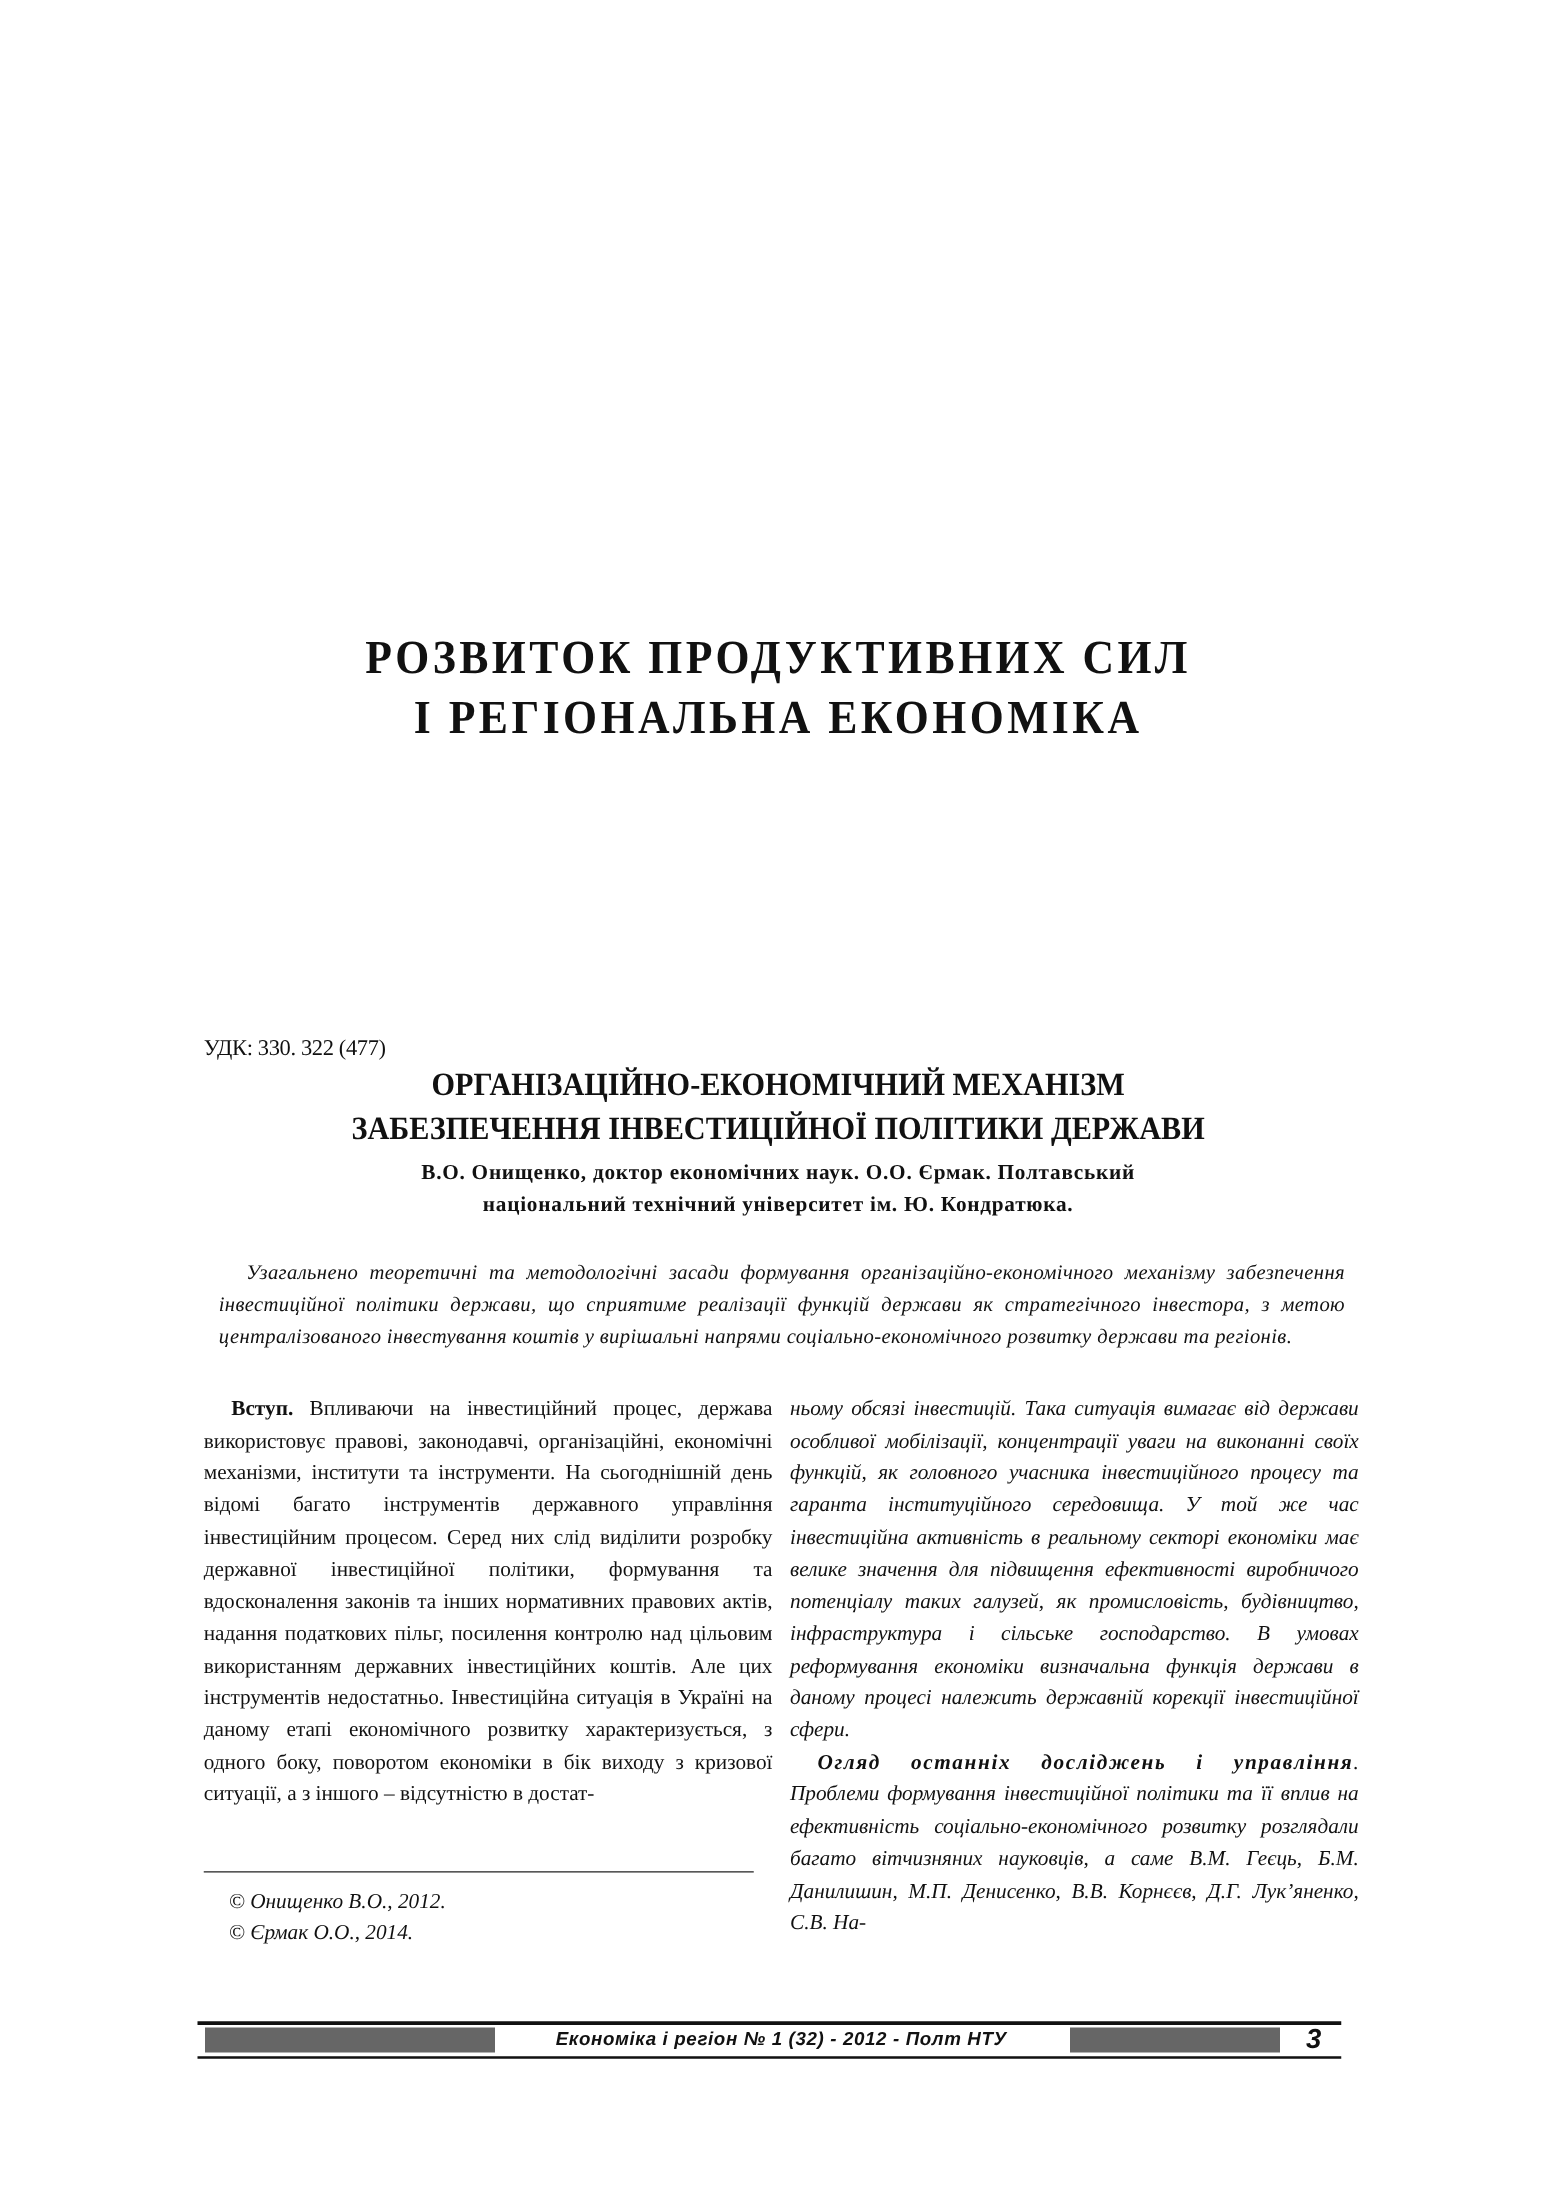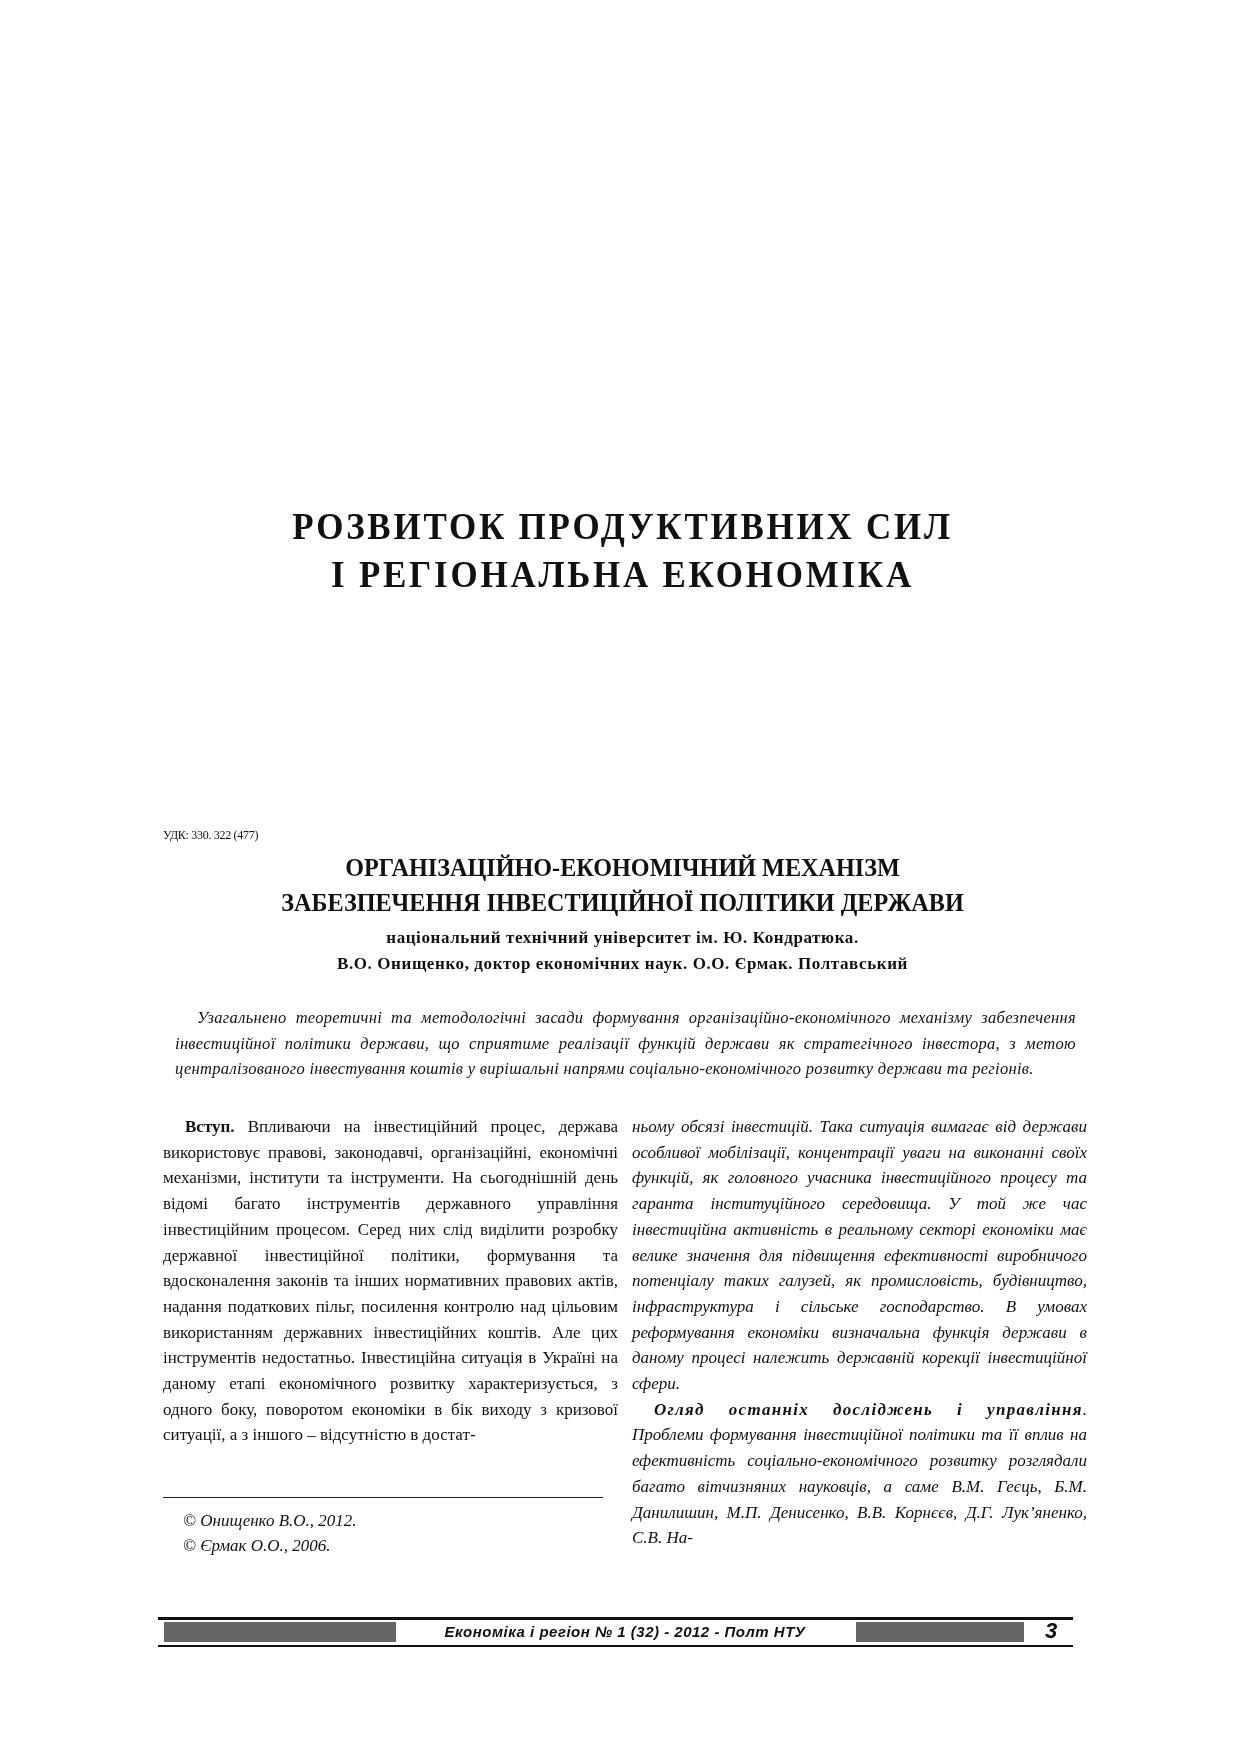--- a/index.html
+++ b/index.html
@@ -3,21 +3,21 @@
   <meta charset="utf-8">
   <style>
     html, body { margin: 0; padding: 0; background: #ffffff; }
     body { width: 1245px; height: 1755px; position: relative; overflow: hidden; color: #111; }
 
     .section-title {
       position: absolute; left: 0; width: 1245px; top: 502px;
       text-align: center; font-family: "Liberation Serif", serif; font-weight: bold;
       font-size: 38px; line-height: 48px; letter-spacing: 3px; transform: scaleX(0.92);
     }
-    .udk { position: absolute; left: 163px; top: 828px; font-family: "Liberation Serif", serif; font-size: 12px; letter-spacing: -0.3px; }
+    .udk { position: absolute; left: 163px; top: 828px; font-family: "Liberation Serif", serif; font-size: 18px; letter-spacing: -0.3px; }
     .article-title {
       position: absolute; left: 160px; width: 925px; top: 850px; text-align: center;
       font-family: "Liberation Serif", serif; font-weight: bold; font-size: 26px; line-height: 35px;
       transform: scaleX(0.93);
     }
     .authors {
       position: absolute; left: 160px; width: 925px; top: 925px; text-align: center;
       font-family: "Liberation Serif", serif; font-weight: bold; font-size: 17px; line-height: 26px; letter-spacing: 0.6px;
     }
     .abstract {
@@ -57,36 +57,36 @@
 </div>
 
 <div class="udk">УДК: 330. 322 (477)</div>
 
 <div class="article-title">
   <div>ОРГАНІЗАЦІЙНО-ЕКОНОМІЧНИЙ МЕХАНІЗМ</div>
   <div>ЗАБЕЗПЕЧЕННЯ ІНВЕСТИЦІЙНОЇ ПОЛІТИКИ ДЕРЖАВИ</div>
 </div>
 
 <div class="authors">
+  <div>В.О. Онищенко, доктор економічних наук. О.О. Єрмак. Полтавський</div>
   <div>національний технічний університет ім. Ю. Кондратюка.</div>
-  <div>В.О. Онищенко, доктор економічних наук. О.О. Єрмак. Полтавський</div>
 </div>
 
 <div class="abstract">
   <p>Узагальнено теоретичні та методологічні засади формування організаційно-економічного механізму забезпечення інвестиційної політики держави, що сприятиме реалізації функцій держави як стратегічного інвестора, з метою централізованого інвестування коштів у вирішальні напрями соціально-економічного розвитку держави та регіонів.</p>
 </div>
 
 <div class="col col-left">
   <p class="indent"><span class="bold-lead">Вступ.</span><span> Впливаючи на інвестиційний процес, держава використовує правові, законодавчі, організаційні, економічні механізми, інститути та інструменти. На сьогоднішній день відомі багато інструментів державного управління інвестиційним процесом. Серед них слід виділити розробку державної інвестиційної політики, формування та вдосконалення законів та інших нормативних правових актів, надання податкових пільг, посилення контролю над цільовим використанням державних інвестиційних коштів. Але цих інструментів недостатньо. Інвестиційна ситуація в Україні на даному етапі економічного розвитку характеризується, з одного боку, поворотом економіки в бік виходу з кризової ситуації, а з іншого – відсутністю в достат-</span></p>
 </div>
 
 <div class="footnote-rule"></div>
 <div class="footnotes">
   <div>© Онищенко В.О., 2012.</div>
-  <div>© Єрмак О.О., 2006.</div>
+  <div>© Єрмак О.О., 2014.</div>
 </div>
 
 <div class="col col-right">
   <p>ньому обсязі інвестицій. Така ситуація вимагає від держави особливої мобілізації, концентрації уваги на виконанні своїх функцій, як головного учасника інвестиційного процесу та гаранта інституційного середовища. У той же час інвестиційна активність в реальному секторі економіки має велике значення для підвищення ефективності виробничого потенціалу таких галузей, як промисловість, будівництво, інфраструктура і сільське господарство. В умовах реформування економіки визначальна функція держави в даному процесі належить державній корекції інвестиційної сфери.</p>
   <p class="indent"><span class="bold-lead spaced">Огляд останніх досліджень і управління</span><span>. Проблеми формування інвестиційної політики та її вплив на ефективність соціально-економічного розвитку розглядали багато вітчизняних науковців, а саме В.М. Геєць, Б.М. Данилишин, М.П. Денисенко, В.В. Корнєєв, Д.Г. Лук’яненко, С.В. На-</span></p>
 </div>
 
 <div class="footer-rule-top"></div>
 <div class="footer-bar-left"></div>
 <div class="footer-journal">Економіка і регіон № 1 (32) - 2012 - Полт НТУ</div>

